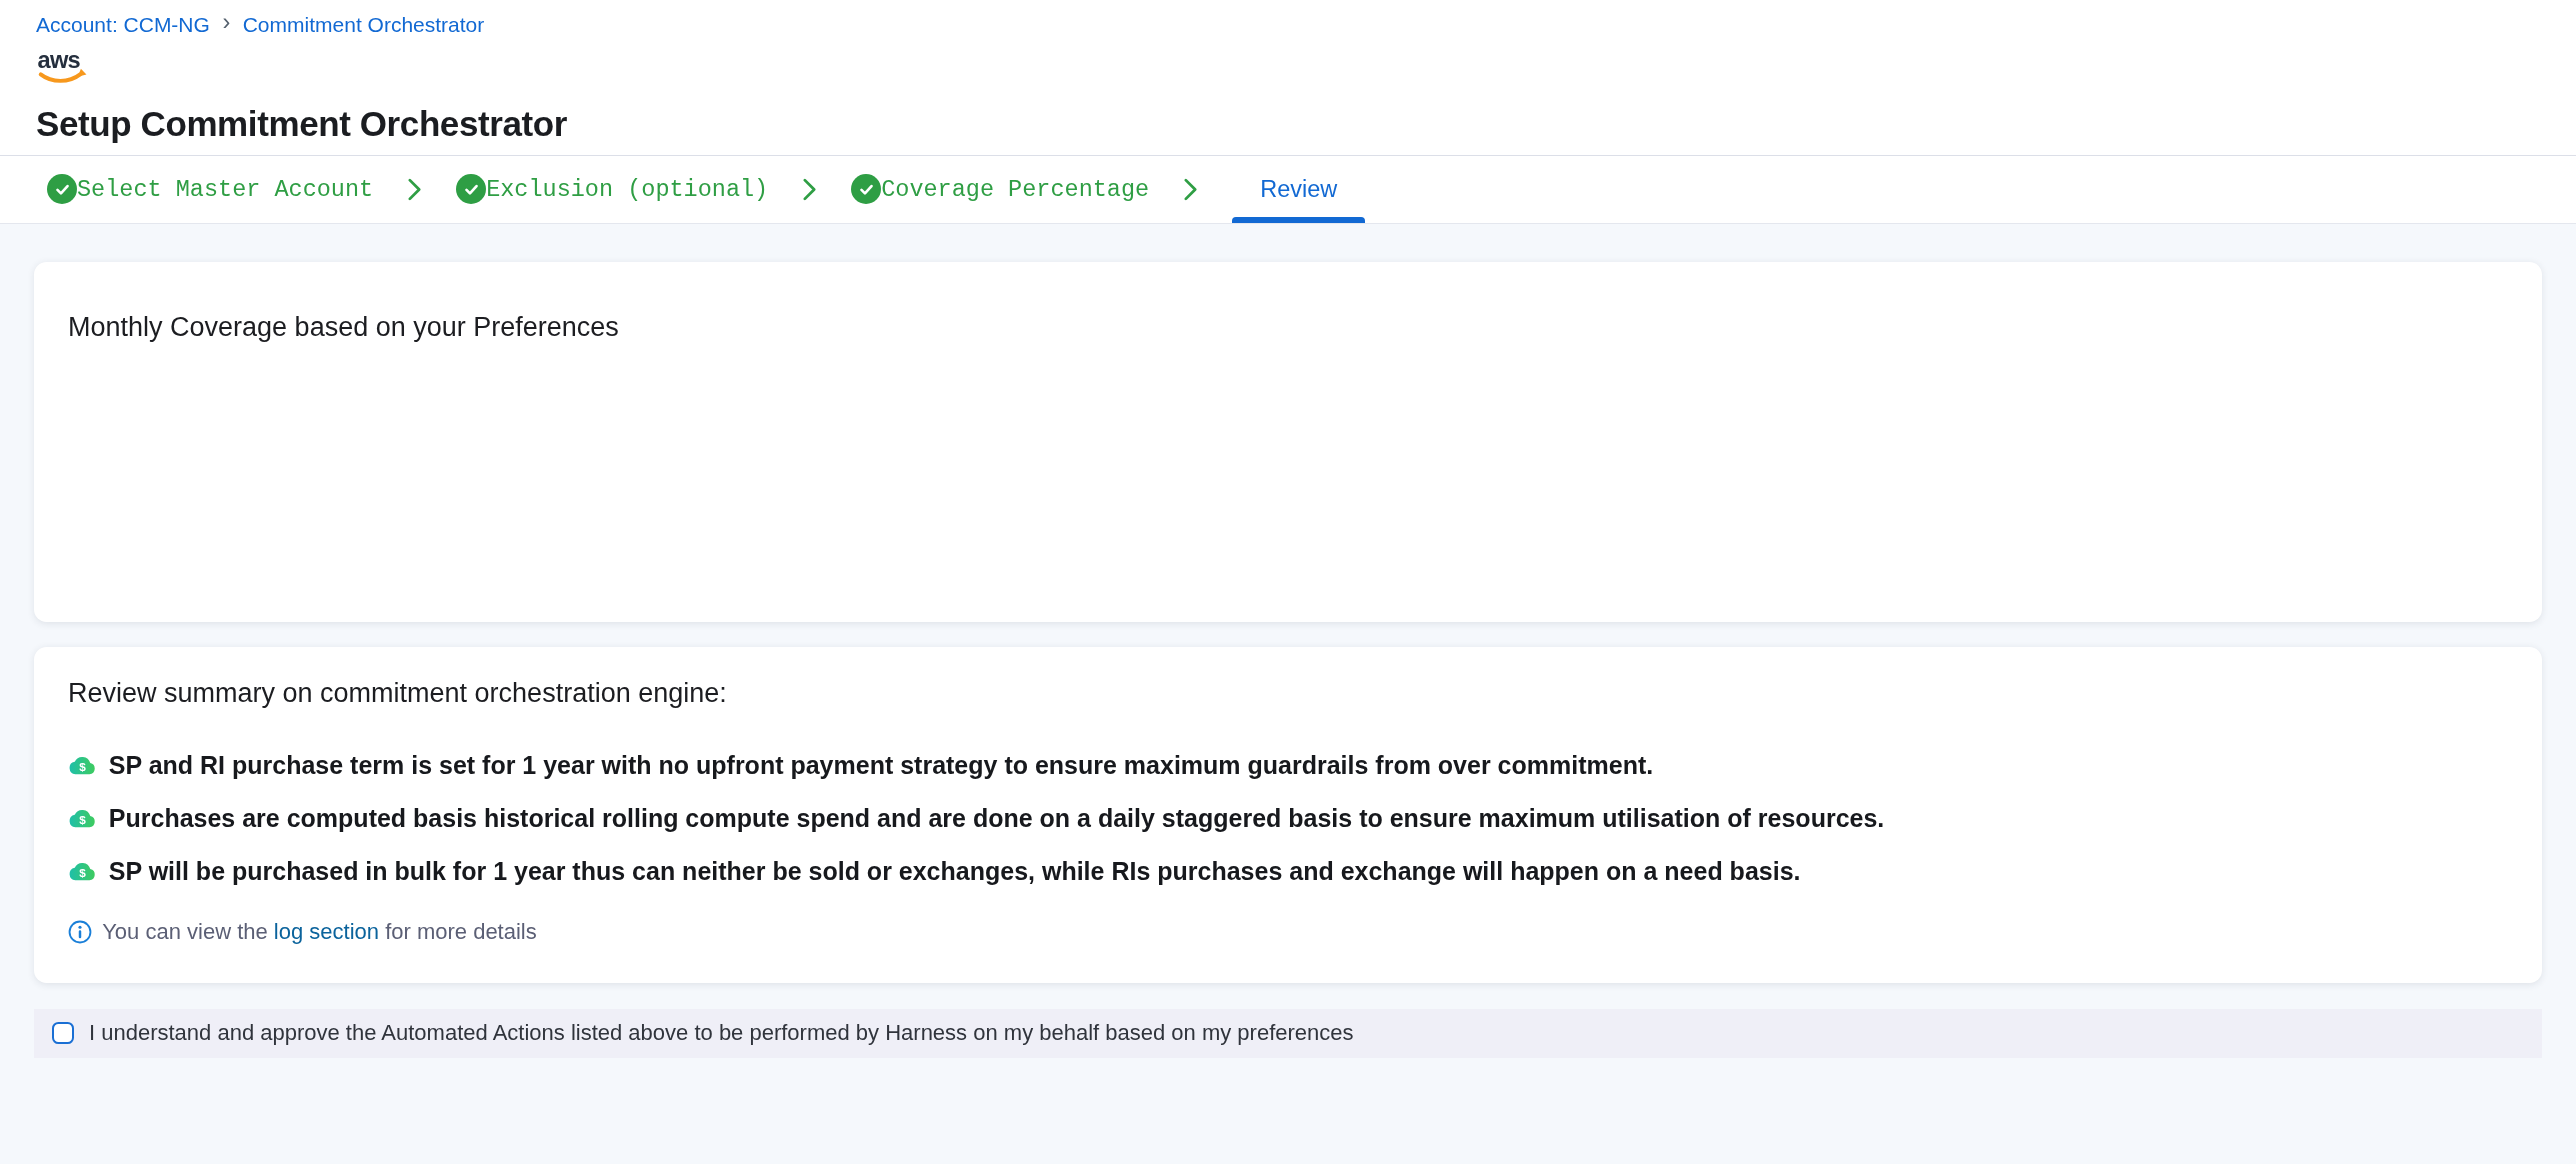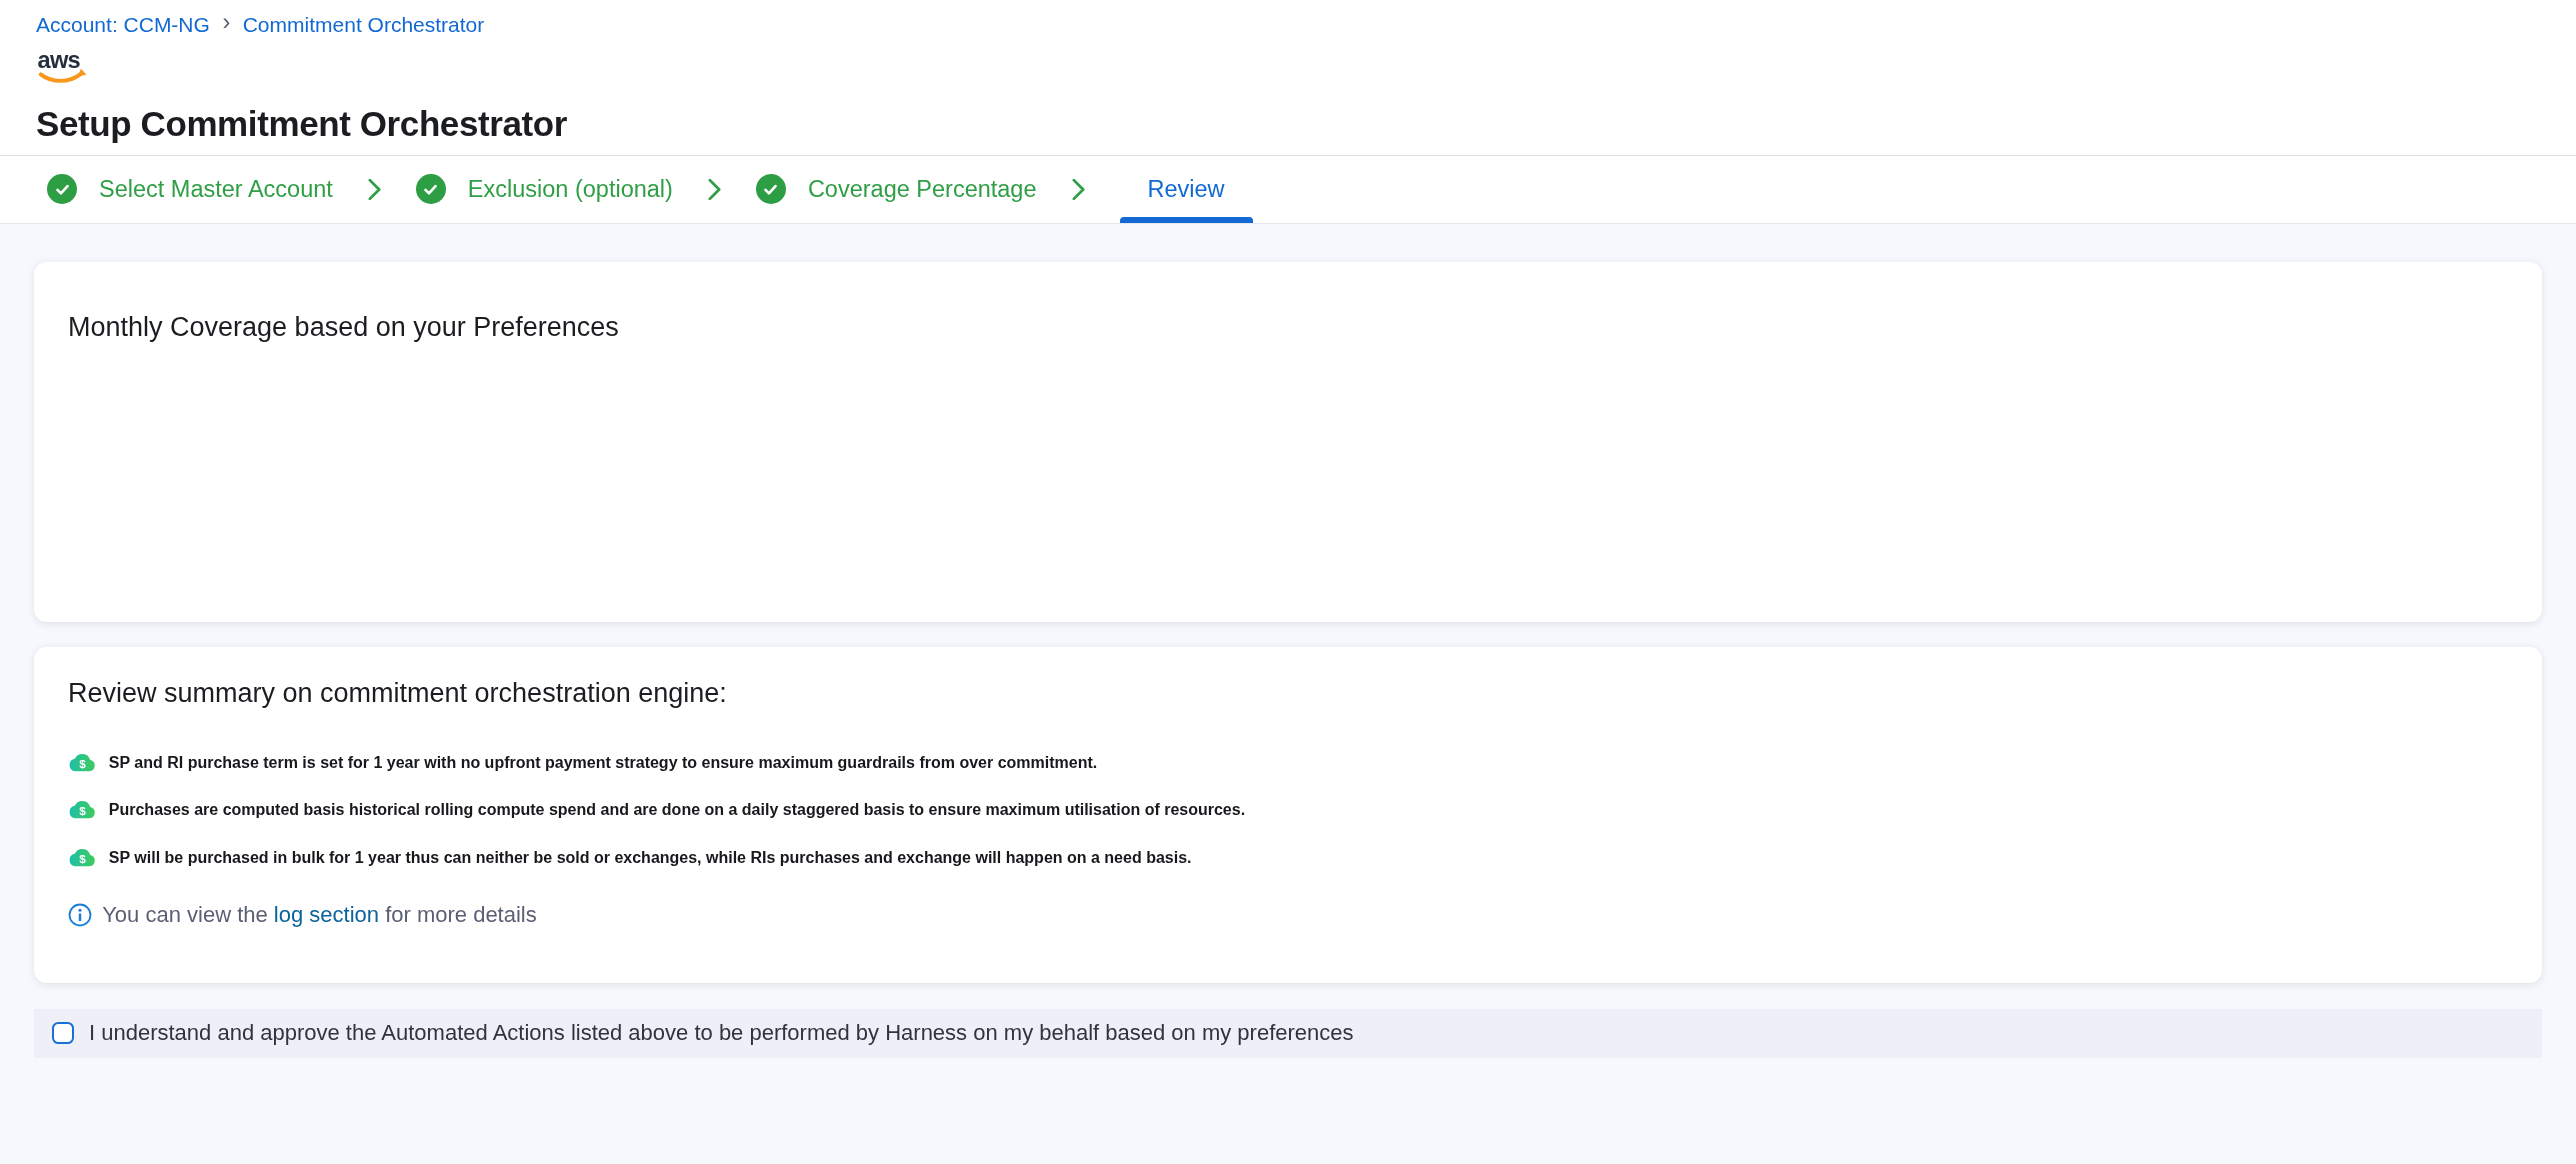--- a/index.html
+++ b/index.html
@@ -27,21 +27,21 @@
   
   .tabbar {
     background: #ffffff;
     height: 68px;
     display: flex;
     align-items: center;
     padding-left: 47px;
     border-bottom: 0.8px solid #e4e7ee;
     position: relative;
   }
-  .step { display: flex; align-items: center; gap: 22px; cursor: pointer; }
+  .step { display: flex; align-items: center; gap: 0; cursor: pointer; font-family: Liberation Mono, monospace; }
   .step-label { font-size: 23.5px; font-weight: 500; color: #2f9e44; white-space: nowrap; }
   .step-check {
     width: 30px; height: 30px; border-radius: 50%;
     background: #2e9e44; display: flex; align-items: center; justify-content: center;
     flex: 0 0 auto;
   }
   .step-sep { margin: 0 34px; display: flex; align-items: center; }
   .tab-active {
     position: relative;
     height: 100%;
@@ -77,21 +77,21 @@
   .donut-value { font-size: 36px; font-weight: 700; color: #26292f; }
   .donut-label {
     font-size: 20.4px; line-height: 24px; color: #4b4f68;
     width: 118px; text-align: center; margin-top: 3.1px;
   }
 
   .card-summary { margin-top: 25px; height: 336px; padding-top: 31px; }
   .bullet-list { margin-top: 42px; }
   .bullet-row { display: flex; align-items: center; gap: 11.8px; margin-bottom: 24px; }
   .bullet-icon { width: 29px; height: 23.5px; flex: 0 0 auto; display: block; }
-  .bullet-text { font-size: 16px; font-weight: 600; color: #17191d; }
+  .bullet-text { font-size: 25px; font-weight: 600; color: #17191d; }
 
   .note-row { display: flex; align-items: center; gap: 10.2px; margin-top: 33px; }
   .info-icon { width: 24px; height: 24px; flex: 0 0 auto; display: block; }
   .note-text { font-size: 22px; color: #5b5f75; text-align: right; }
   .note-link { color: #0b639c; cursor: pointer; }
 
   
   .approval-strip {
     margin-top: 26px;
     height: 49px;

